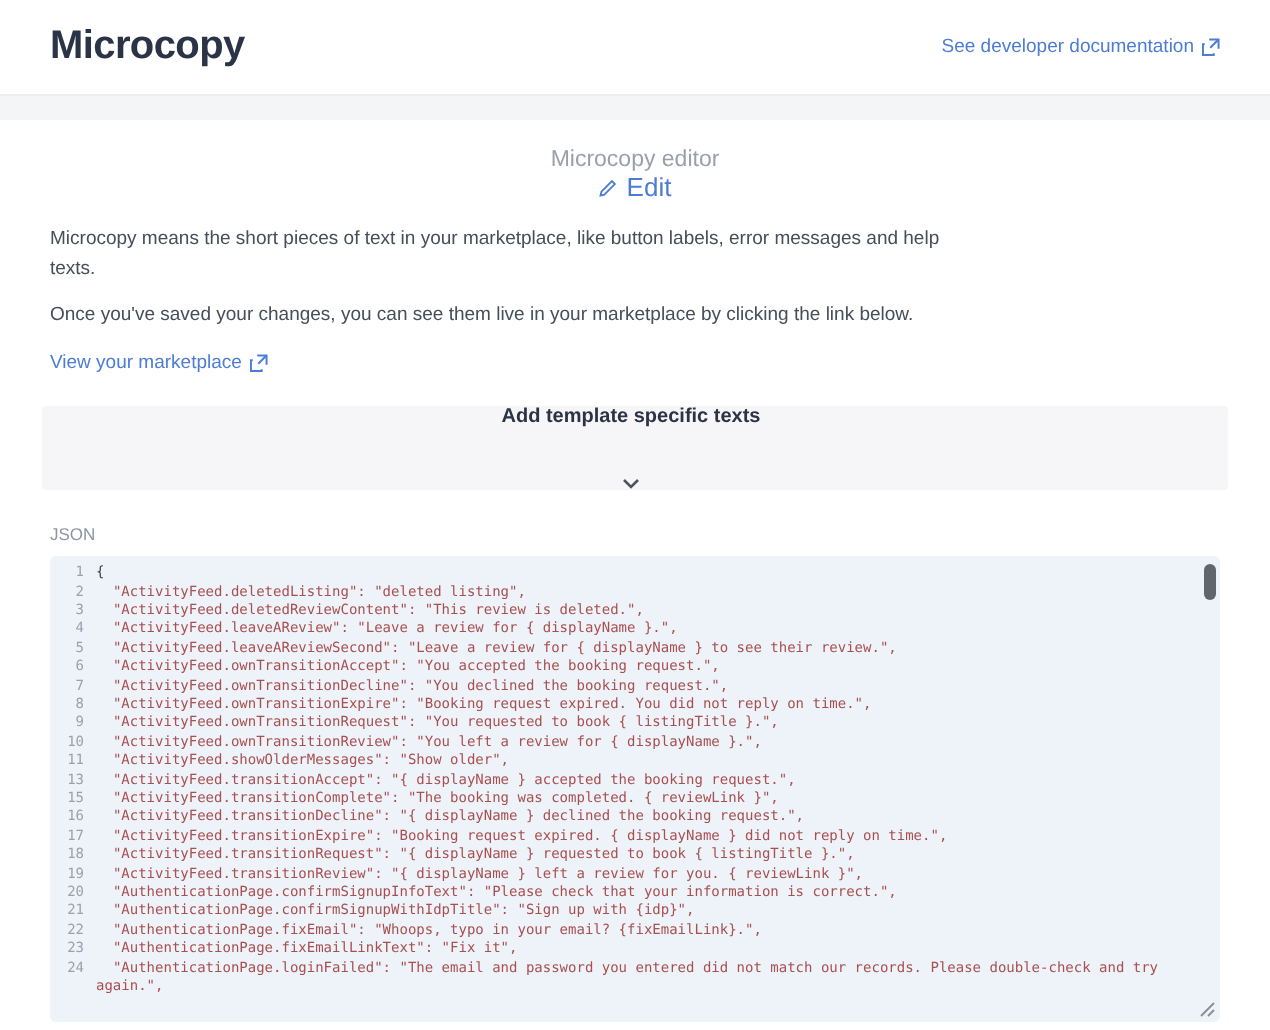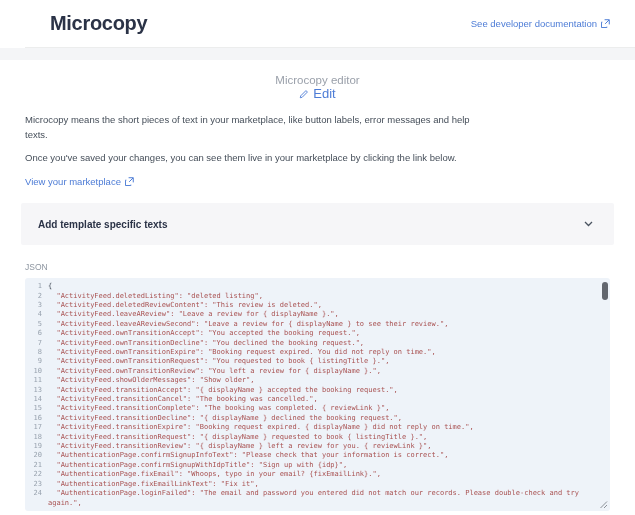--- a/index.html
+++ b/index.html
@@ -1,40 +1,40 @@
 <!DOCTYPE html>
 <html><head>
 <meta charset="utf-8">
 <style>
   * { margin:0; padding:0; box-sizing:border-box; }
   html,body { width:635px; height:515px; background:#fff; overflow:hidden;
     font-family:"Liberation Sans", sans-serif; -webkit-font-smoothing:antialiased; }
 
   
   .topbar { height:48px; display:flex; align-items:center; justify-content:space-between;
-    padding:0 25px; background:#fff; border-bottom:1px solid #eceded;margin-left:25px; }
+    padding:0 25px; background:#fff; border-bottom:1px solid #eceded; }
   .app-title { font-size:20px; font-weight:bold; color:#2b3347; letter-spacing:-0.3px; }
   .doc-link { font-size:9.5px; color:#4d7cd6; display:flex; align-items:center; gap:4px;
     cursor:pointer; font-weight:500; }
   .strip { height:12px; background:#f4f5f7; }
 
   
   .card { background:#fff; padding:14px 25px 0 25px; }
   .card-head { display:flex; align-items:center; justify-content:space-between;flex-direction:column; }
   .card-title { font-size:11.5px; color:#9aa0aa; font-weight:500; }
   .edit-link { font-size:13px; color:#4d7cd6; display:flex; align-items:center; gap:4px; cursor:pointer; }
 
   .para { font-size:9.5px; color:#454e59; line-height:1.55; margin-top:12px; max-width:455px; }
   .para + .para { margin-top:9px; }
   .mk-link { margin-top:10px; font-size:9.5px; color:#4d7cd6; display:inline-flex;
     align-items:center; gap:4px; cursor:pointer; }
 
   .tmpl-box { margin:14px -4px 0 -4px; height:42px; background:#f6f6f8; border-radius:2px;
     display:flex; align-items:center; justify-content:space-between; padding:0 21px 0 17px;
-    cursor:pointer; }
+    cursor:pointer;flex-direction:column; }
   .tmpl-label { font-size:10px; font-weight:bold; color:#2b3347; }
 
   .json-row { margin-top:17px; display:flex; align-items:flex-end; gap:10px; }
   .json-label { font-size:8.5px; color:#8d95a0; font-weight:500; }
   .json-tip { font-size:8.5px; color:#969da7; }
 
   
   .editor { position:relative; margin-top:6px; width:585px; height:233px; background:#eef3f9;
     border-radius:3px; overflow:hidden; padding:4px 0 0 4px; cursor:text;
     font-family:"DejaVu Sans Mono", monospace; font-size:7px; line-height:9.4px; }
@@ -153,24 +153,20 @@
         </div>
         <div class="code-row">
           <span class="ln">11</span>
           <span class="code">  "ActivityFeed.showOlderMessages": "Show older",</span>
         </div>
         <div class="code-row">
           <span class="ln">13</span>
           <span class="code">  "ActivityFeed.transitionAccept": "{ displayName } accepted the booking request.",</span>
         </div>
         <div class="code-row">
-          <span class="ln">14</span>
-          <span class="code">  "ActivityFeed.transitionCancel": "The booking was cancelled.",</span>
-        </div>
-        <div class="code-row">
           <span class="ln">15</span>
           <span class="code">  "ActivityFeed.transitionComplete": "The booking was completed. { reviewLink }",</span>
         </div>
         <div class="code-row">
           <span class="ln">16</span>
           <span class="code">  "ActivityFeed.transitionDecline": "{ displayName } declined the booking request.",</span>
         </div>
         <div class="code-row">
           <span class="ln">17</span>
           <span class="code">  "ActivityFeed.transitionExpire": "Booking request expired. { displayName } did not reply on time.",</span>

